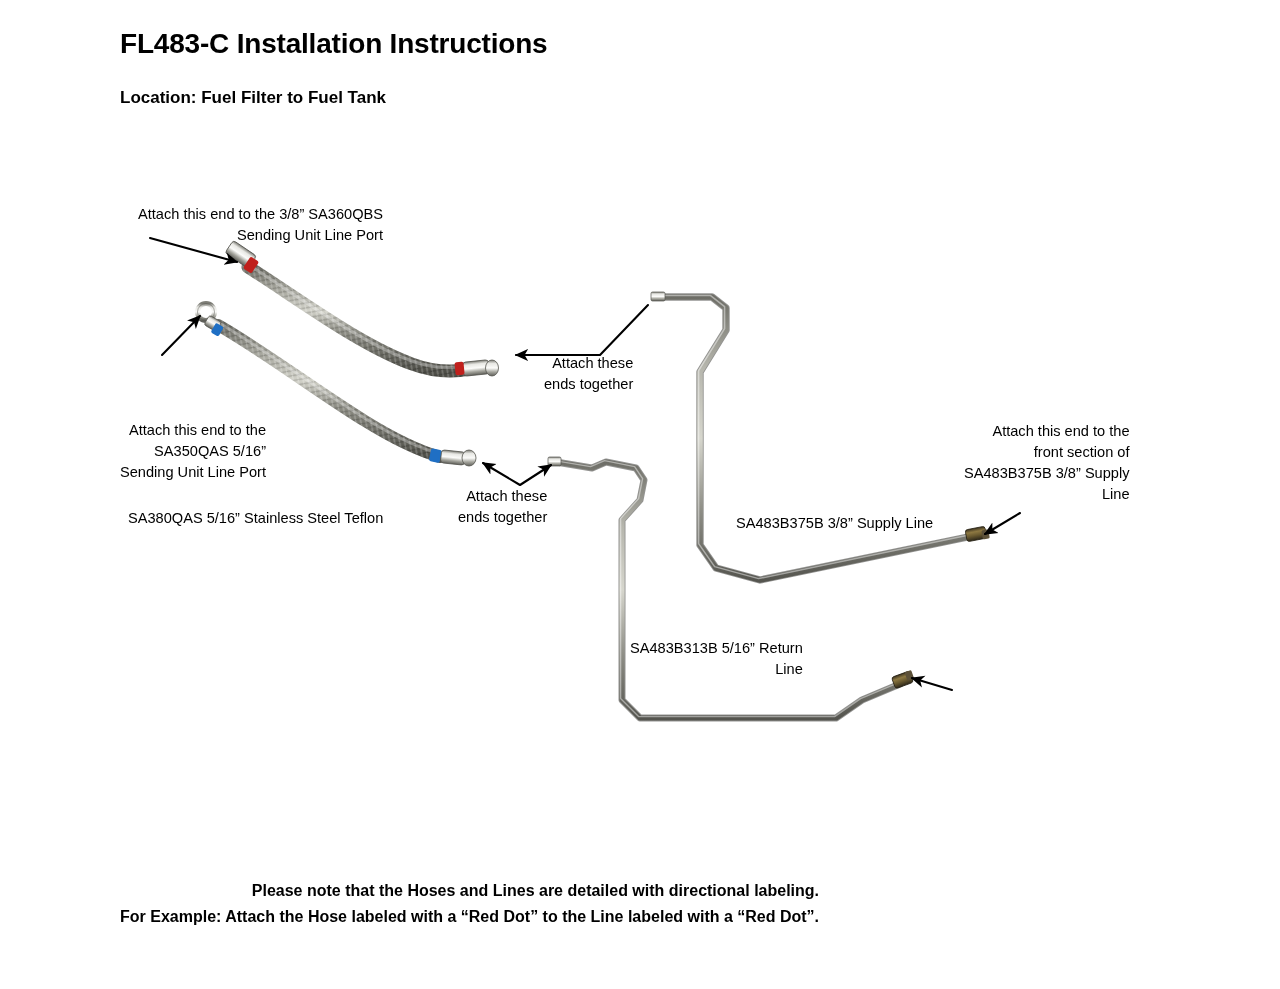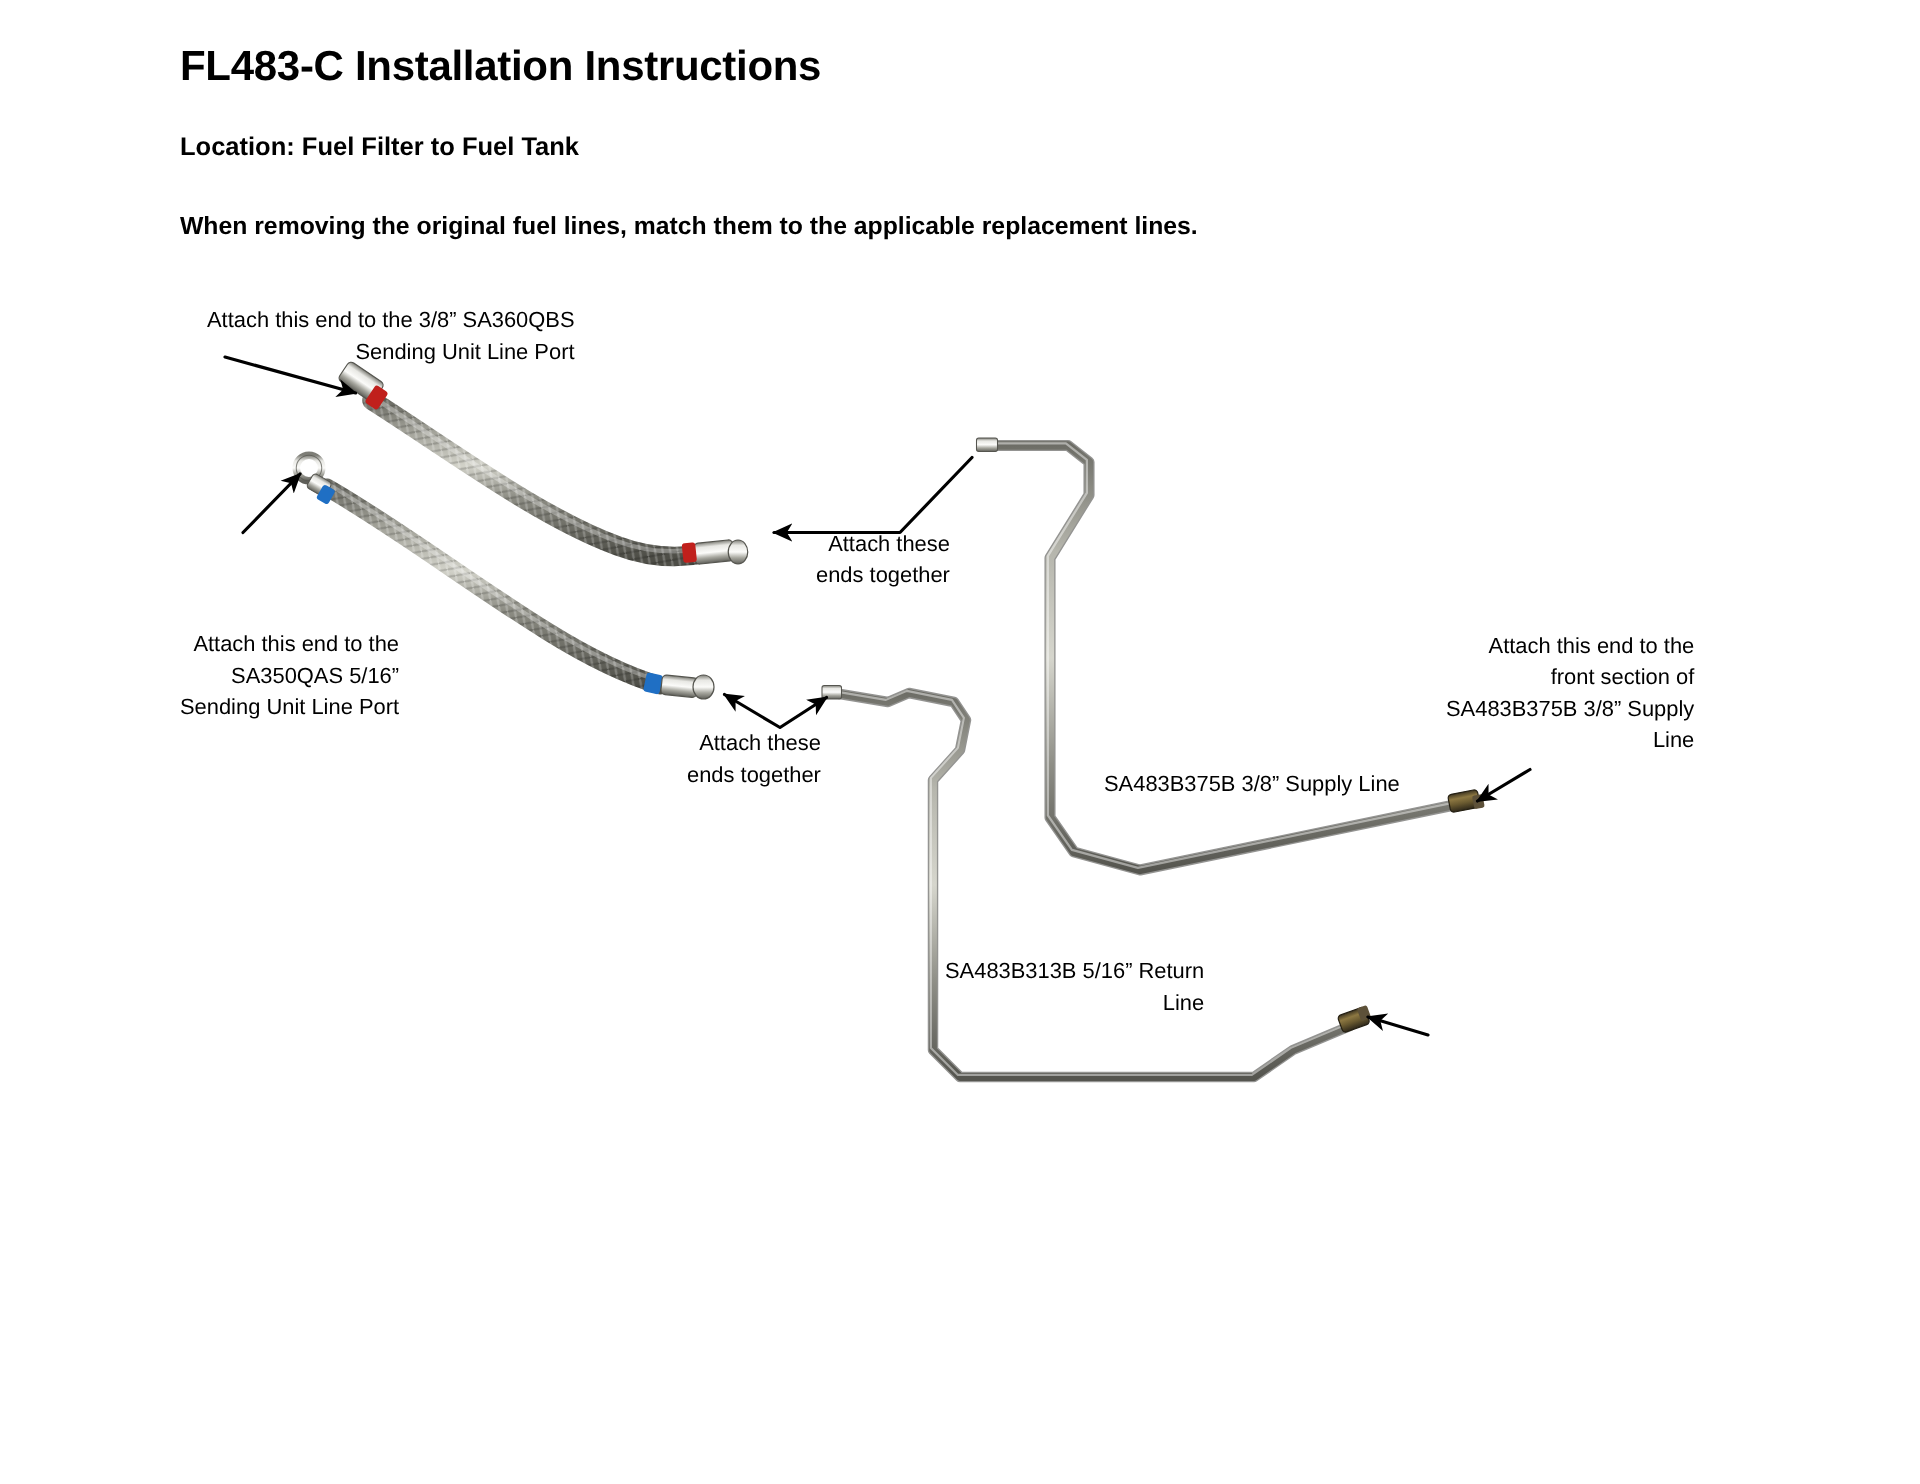--- a/index.html
+++ b/index.html
@@ -44,21 +44,20 @@
   
   #art{position:absolute;left:0;top:0;width:1280px;height:989px;}
 </style>
 </head>
 <body>
 
 <div id="sheet">
 
   <div class="h-title">FL483-C Installation Instructions</div>
   <div class="h-sub">Location: Fuel Filter to Fuel Tank</div>
-  <div class="h-instr">When removing the original fuel lines, match them to the applicable replacement lines.</div>
 
   <svg id="art" viewBox="0 0 1280 989">
     <defs>
 
       <linearGradient id="gHoseV" x1="0" y1="0" x2="0" y2="1">
         <stop offset="0%" stop-color="#6a6a62"></stop>
         <stop offset="18%" stop-color="#9e9e95"></stop>
         <stop offset="42%" stop-color="#d2d2c9"></stop>
         <stop offset="62%" stop-color="#8d8d84"></stop>
         <stop offset="100%" stop-color="#4e4e47"></stop>
@@ -190,29 +189,32 @@
 Sending Unit Line Port</div>
 
 
   <div class="lbl" style="left:544px;top:353px;">Attach these
 ends together</div>
 
   <div class="lbl" style="left:120px;top:420px;">Attach this end to the
 SA350QAS 5/16”
 Sending Unit Line Port</div>
 
+  <div class="lbl" style="left:128px;top:508px;">SA380QAS 5/16” Stainless Steel Teflon</div>
 
   <div class="lbl" style="left:458px;top:486px;">Attach these
 ends together</div>
 
   <div class="lbl" style="left:736px;top:513px;">SA483B375B 3/8” Supply Line</div>
 
   <div class="lbl" style="left:964px;top:421px;">Attach this end to the
 front section of
 SA483B375B 3/8” Supply
 Line</div>
 
   <div class="lbl" style="left:630px;top:638px;">SA483B313B 5/16” Return
 Line</div>
 
 
+  <div class="note">Please note that the Hoses and Lines are detailed with directional labeling.
+For Example: Attach the Hose labeled with a “Red Dot” to the Line labeled with a “Red Dot”.</div>
 
 </div>
 
 </body></html>

